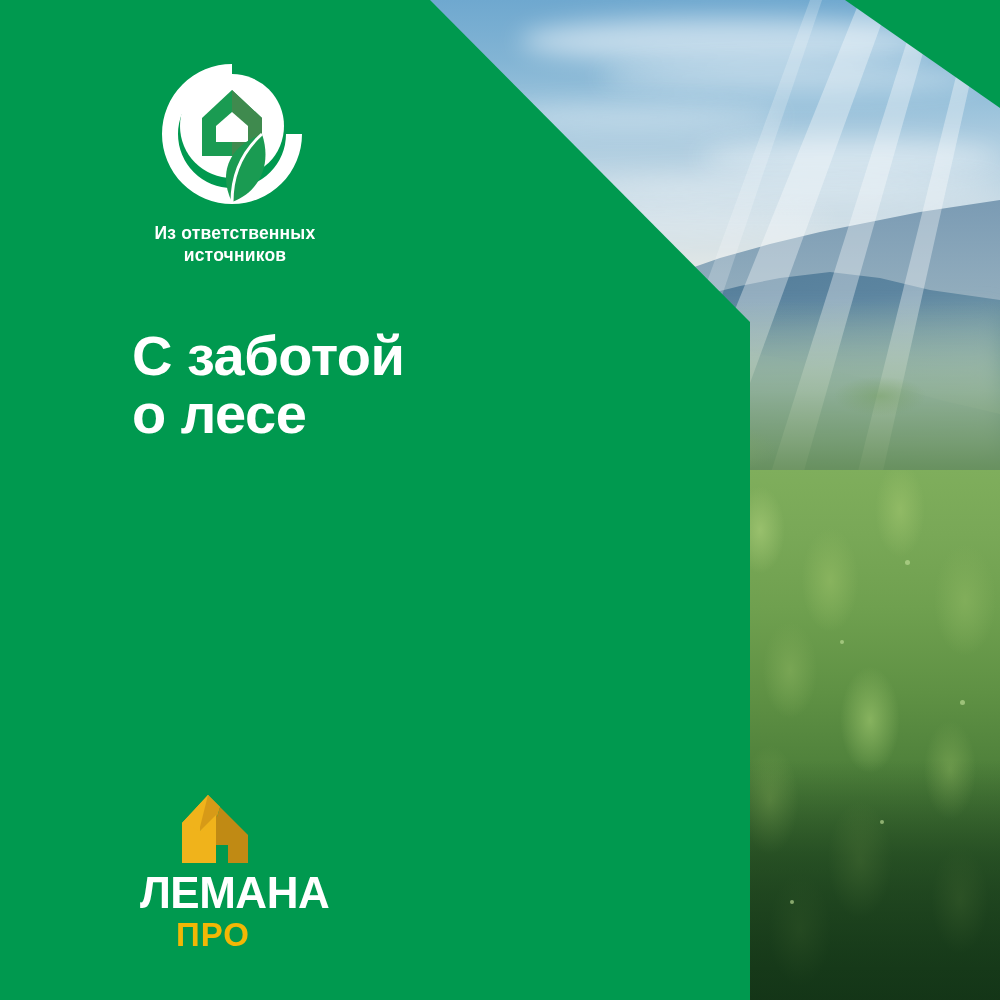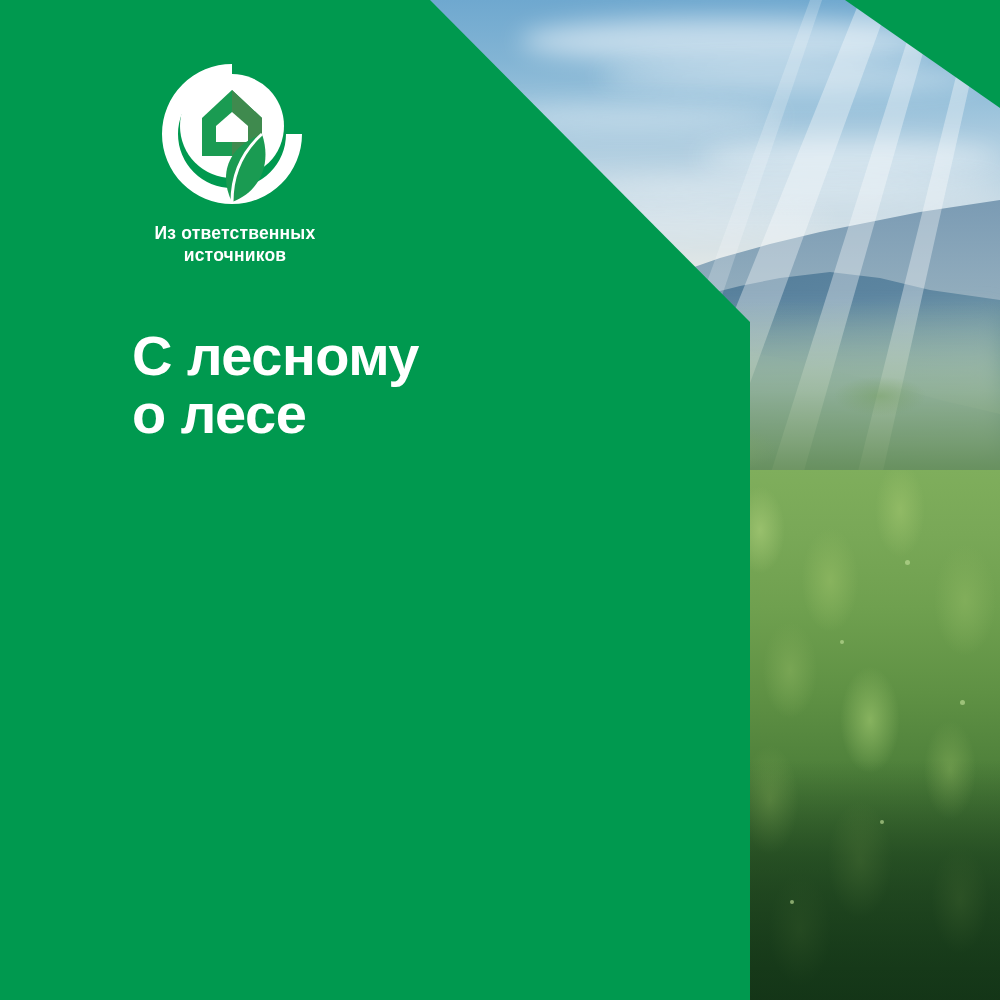--- a/index.html
+++ b/index.html
@@ -334,19 +334,35 @@
 
         <path d="M74 142
                  C62 118 66 88 104 74
                  C114 104 102 132 74 142 Z" fill="#1a9b52"></path>
         <path d="M74 142 C74 116 84 92 104 74" stroke="#ffffff" stroke-width="3" fill="none"></path>
       </svg>
       <p class="eco-caption">Из ответственных
 источников</p>
     </div>
 
-    <h1 class="headline">С лесному
+    <h1 class="headline">С заботой
 о лесе</h1>
 
 
+    <div class="brand">
+      <svg class="brand-mark" viewBox="0 0 78 72">
+
+        <path d="M32 2 L6 30 L6 70 L24 70 L24 38 L40 22 Z" fill="#f0b31b"></path>
+
+        <path d="M32 2 L44 14 L24 34 L24 38 L6 30 Z" fill="#f0b31b"></path>
+
+        <path d="M44 14 L72 42 L72 70 L52 70 L52 40 L40 28 Z" fill="#c08a14"></path>
+        <path d="M32 2 L44 14 L40 28 L24 38 L24 34 Z" fill="#d79a17"></path>
+
+        <path d="M52 40 L52 52 L40 52 L40 70 L24 70 L24 38 L40 22 Z" fill="#f0b31b"></path>
+        <path d="M40 22 L52 34 L52 52 L40 52 Z" fill="#c08a14"></path>
+      </svg>
+      <span class="brand-name">ЛЕМАНА</span>
+      <span class="brand-sub">ПРО</span>
+    </div>
 
   </div>
 </div>
 
 </body></html>

